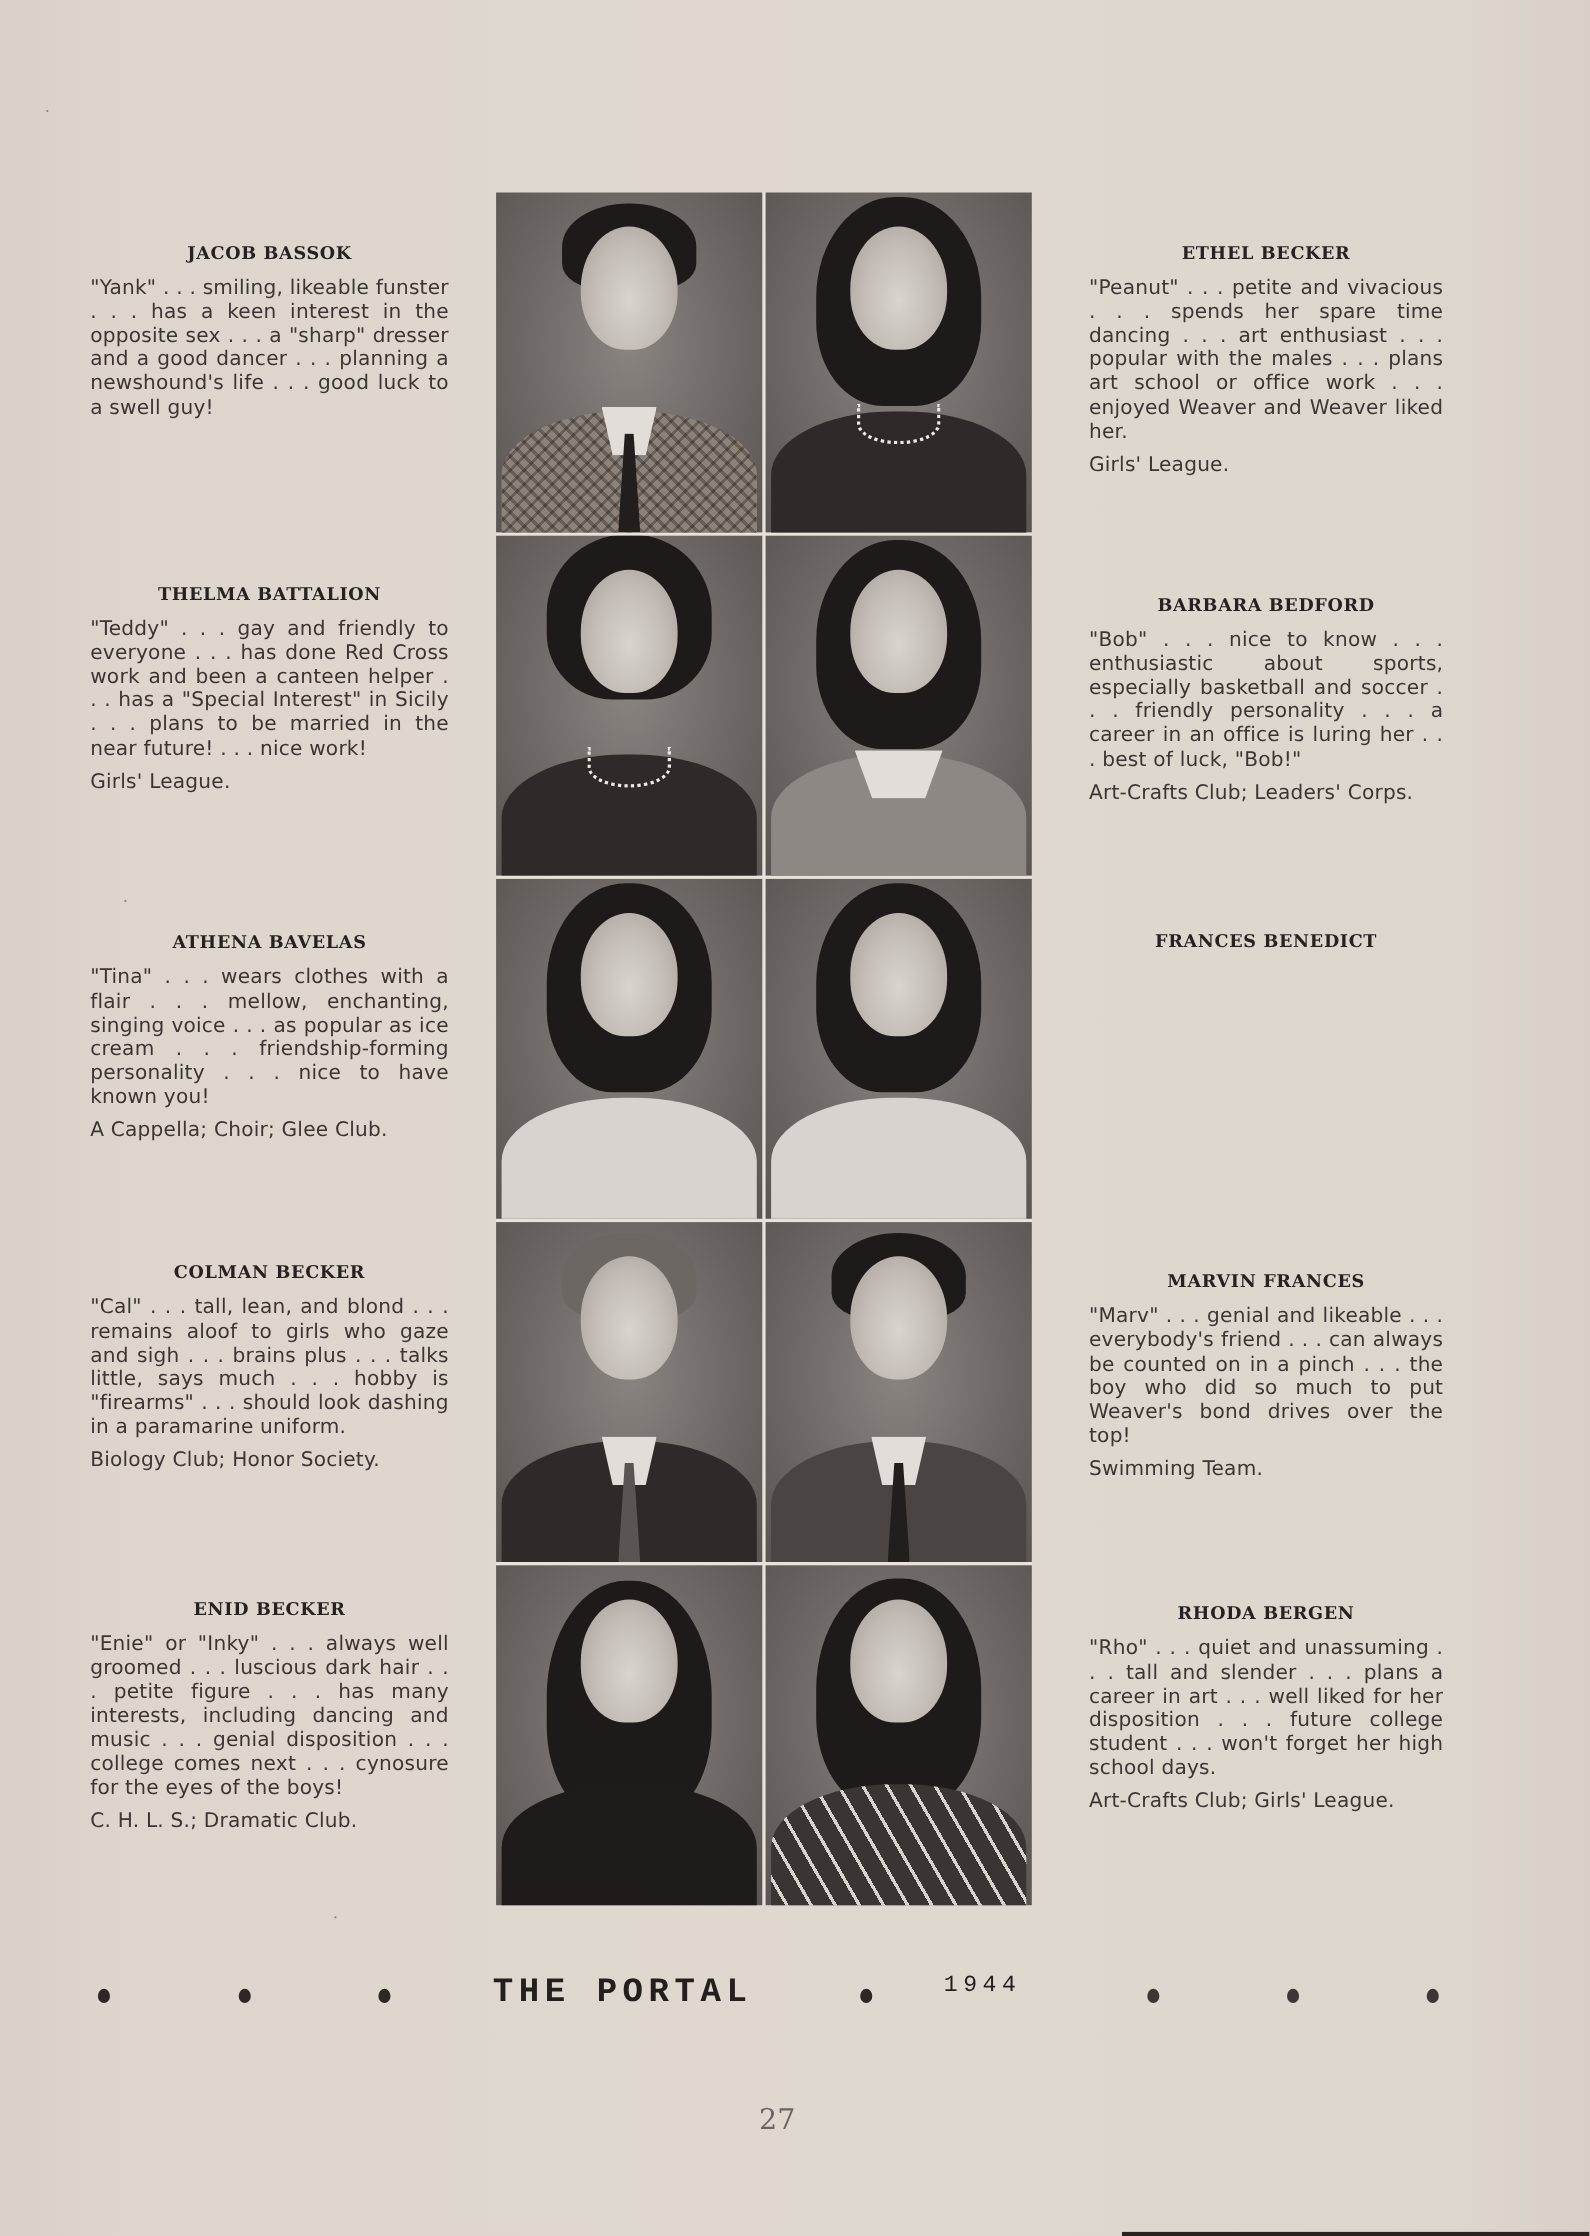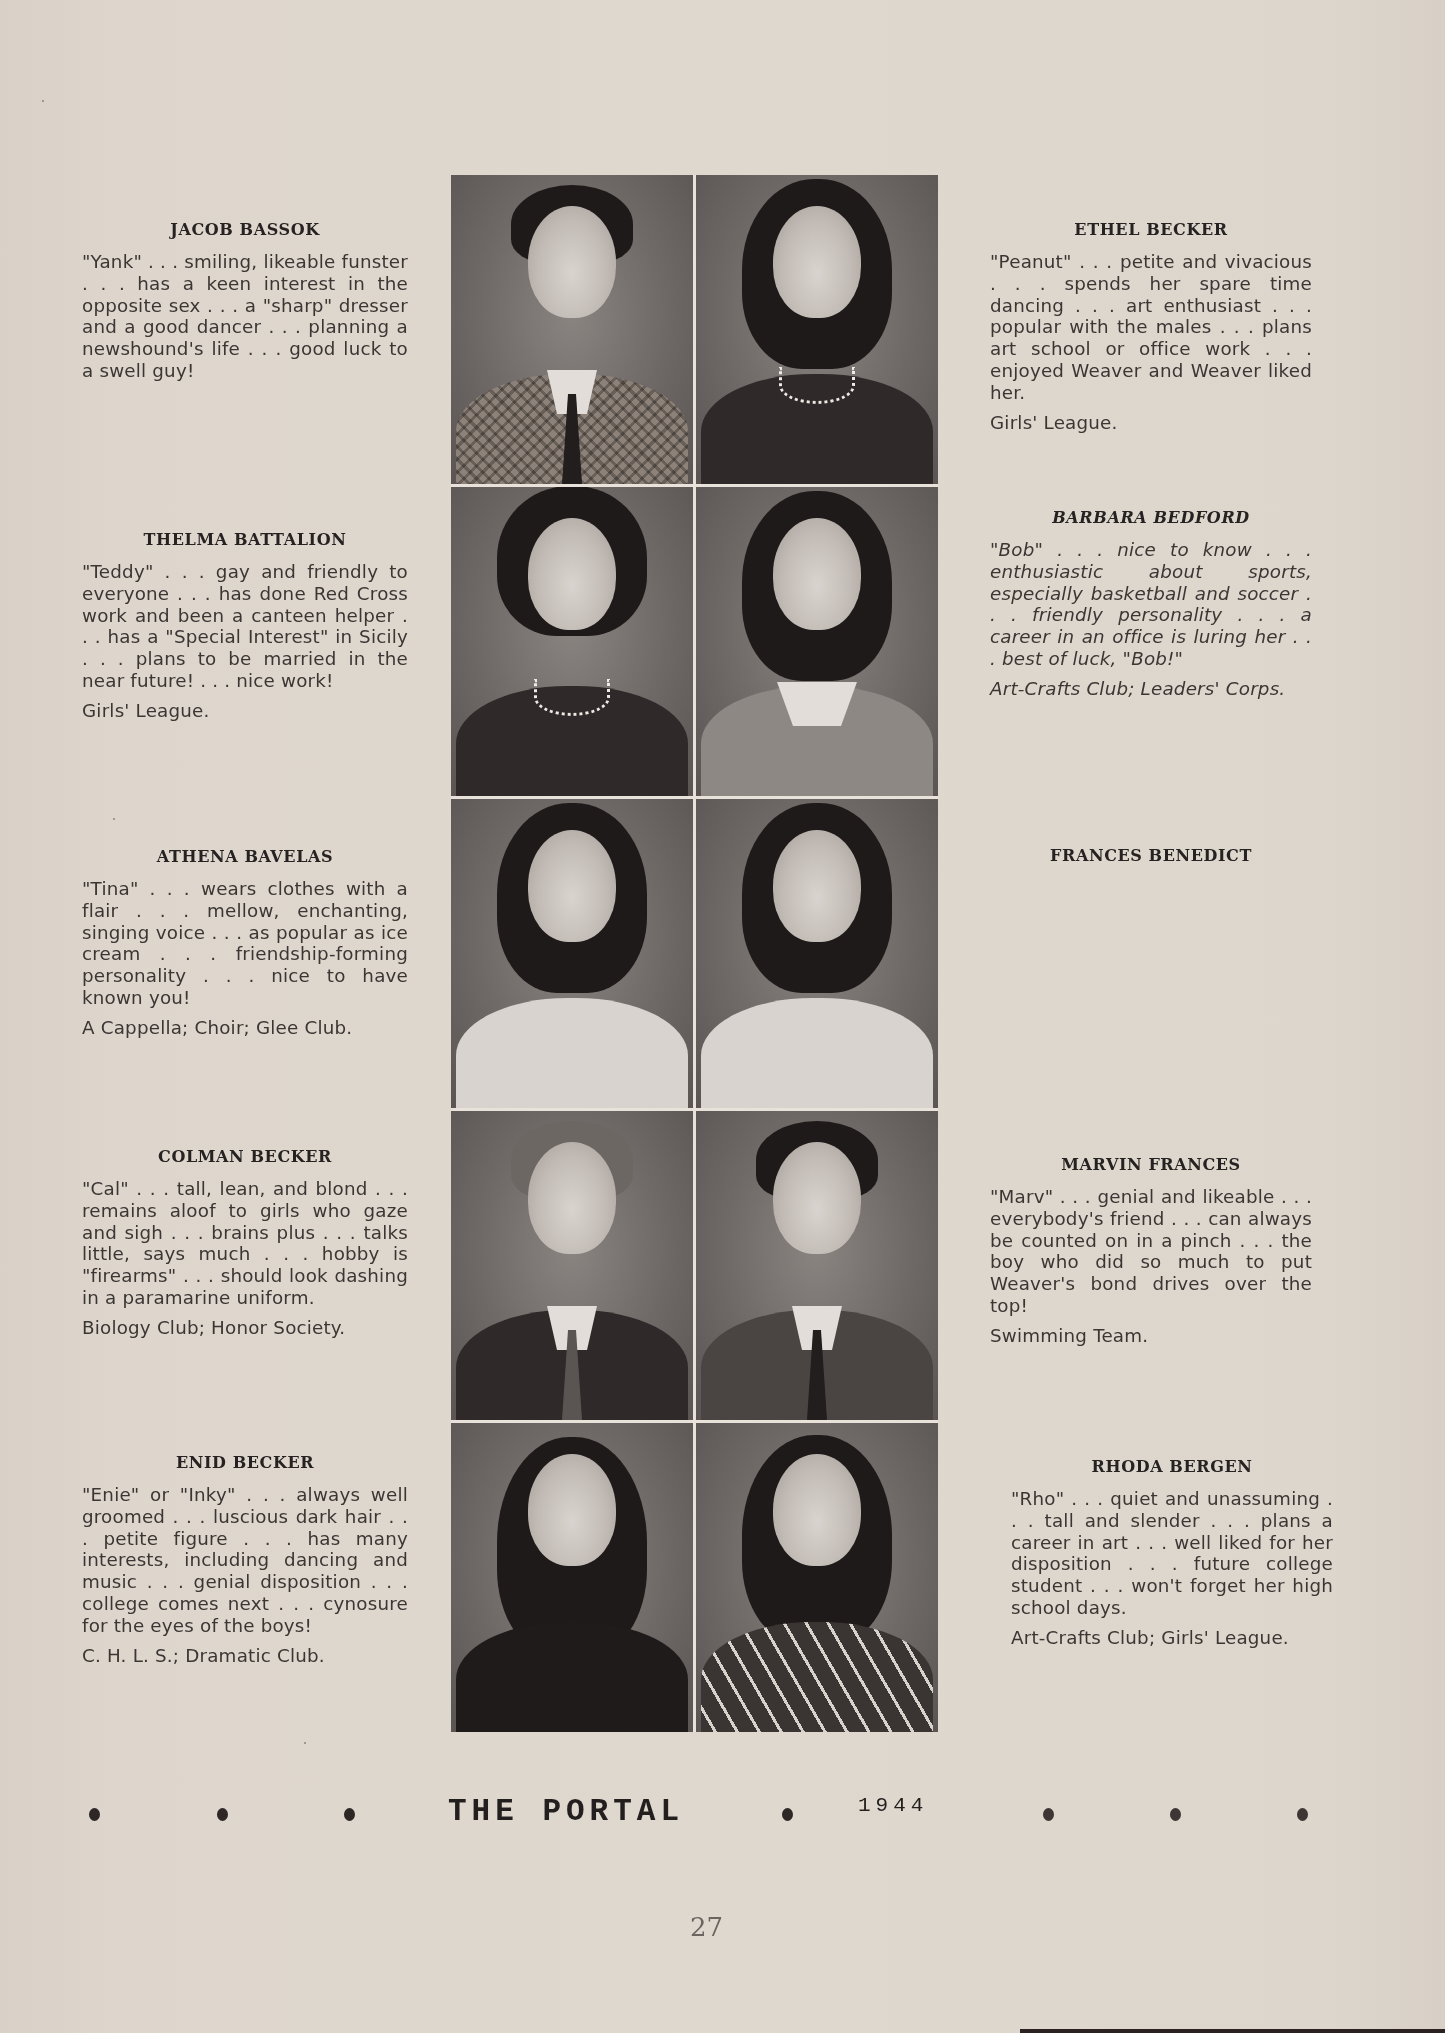--- a/index.html
+++ b/index.html
@@ -197,37 +197,37 @@
     <div class="body" style="background:repeating-linear-gradient(60deg,#3a3432 0 16px,#d8d2cd 16px 19px);"></div>
   </div>
 </div>
 
 <div class="entry right" style="top:220px;">
   <div class="name">ETHEL BECKER</div>
   <p class="bio">"Peanut" . . . petite and vivacious . . . spends her spare time dancing . . . art enthusiast . . . popular with the males . . . plans art school or office work . . . enjoyed Weaver and Weaver liked her.</p>
   <p class="activities">Girls' League.</p>
 </div>
 
-<div class="entry right" style="top:508px;font-style:italic;">
+<div class="entry right" style="top:540px;">
   <div class="name">BARBARA BEDFORD</div>
   <p class="bio">"Bob" . . . nice to know . . . enthusiastic about sports, especially basketball and soccer . . . friendly personality . . . a career in an office is luring her . . . best of luck, "Bob!"</p>
   <p class="activities">Art-Crafts Club; Leaders' Corps.</p>
 </div>
 
 <div class="entry right" style="top:834px;margin-top:12px;">
   <div class="name">FRANCES BENEDICT</div>
 </div>
 
 <div class="entry right" style="top:1155px;">
   <div class="name">MARVIN FRANCES</div>
   <p class="bio">"Marv" . . . genial and likeable . . . everybody's friend . . . can always be counted on in a pinch . . . the boy who did so much to put Weaver's bond drives over the top!</p>
   <p class="activities">Swimming Team.</p>
 </div>
 
-<div class="entry right" style="top:1457px;margin-left:21px;">
+<div class="entry right" style="top:1457px;">
   <div class="name">RHODA BERGEN</div>
   <p class="bio">"Rho" . . . quiet and unassuming . . . tall and slender . . . plans a career in art . . . well liked for her disposition . . . future college student . . . won't forget her high school days.</p>
   <p class="activities">Art-Crafts Club; Girls' League.</p>
 </div>
 
 <div class="footer">
   <span class="dot" style="left:89px;"></span>
   <span class="dot" style="left:217px;"></span>
   <span class="dot" style="left:344px;"></span>
   <span class="title">THE PORTAL</span>

